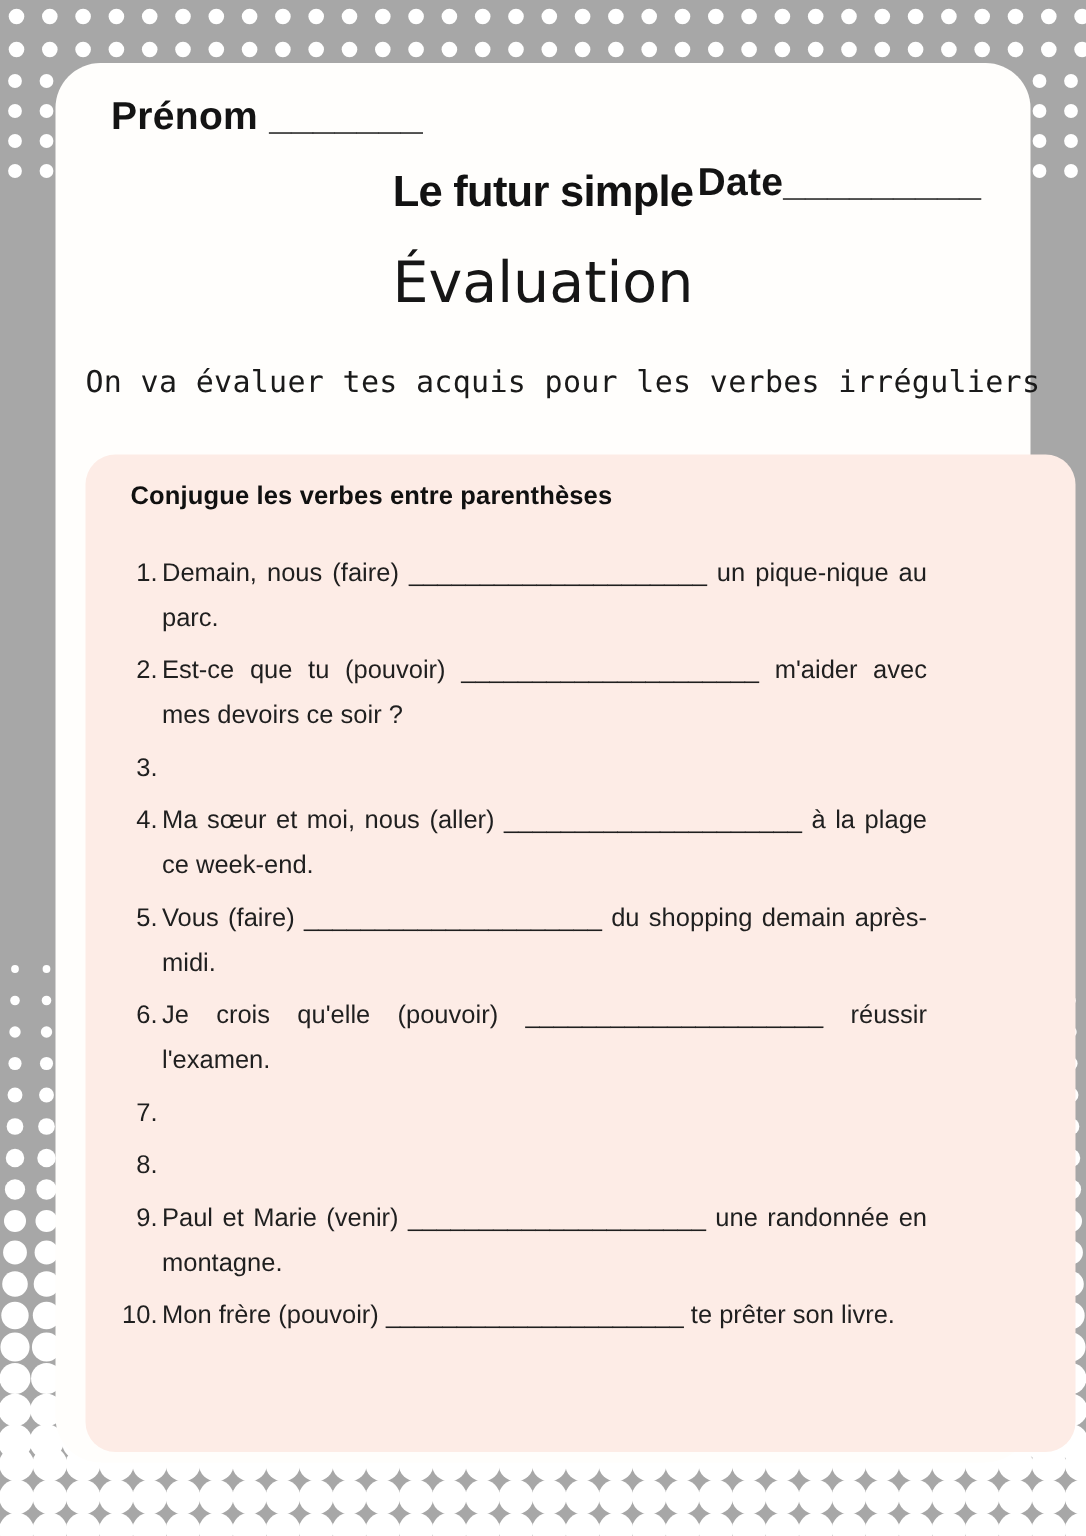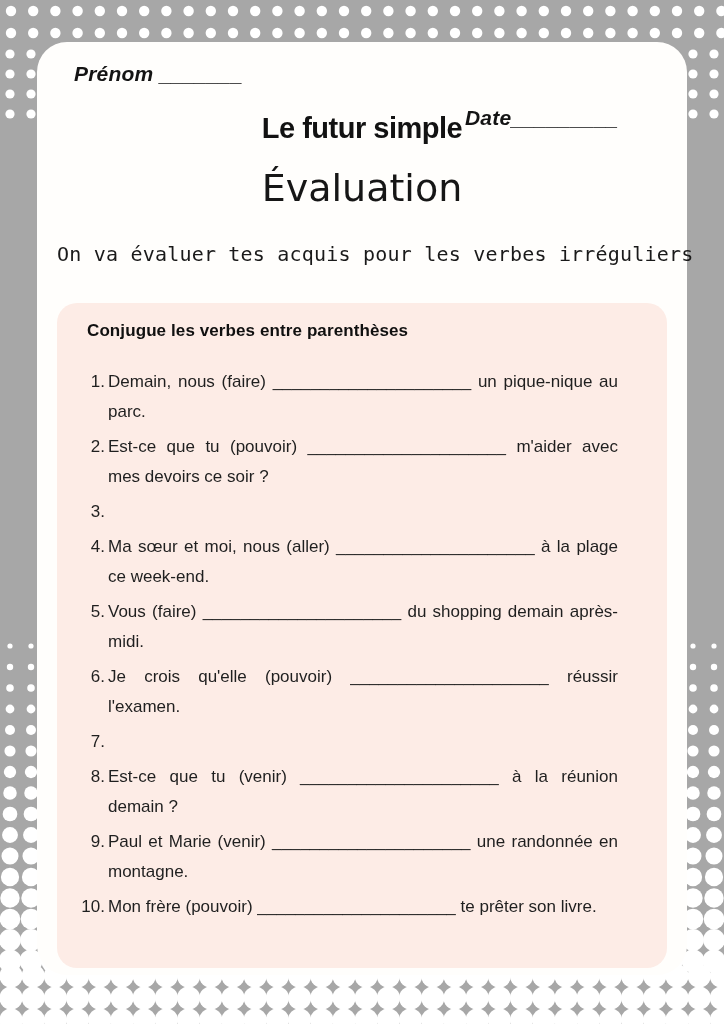--- a/index.html
+++ b/index.html
@@ -8,42 +8,42 @@
     background:#a7a7a7;
     font-family:"Liberation Sans",sans-serif;
     -webkit-font-smoothing:antialiased;
   }
   .decor{position:absolute;inset:0;z-index:0;fill:#ffffff;}
   .card{
     position:absolute;z-index:1;left:37px;top:42px;width:650px;height:933px;
     background:#fffefc;border-radius:30px;
   }
   .field-line{
-    position:absolute;top:20px;font-size:21px;font-weight:bold;color:#141414;
-    letter-spacing:0.2px;white-space:pre;font-style:italic;
+    position:absolute;top:20px;font-size:26px;font-weight:bold;color:#141414;
+    letter-spacing:0.2px;white-space:pre;
   }
   .prenom{left:37px;}
   .date{left:428px;margin-top:44px;}
   .title{
     position:absolute;left:0;right:0;top:70px;margin:0;text-align:center;
     font-size:29px;font-weight:bold;letter-spacing:-0.5px;color:#121212;
     font-family:"Liberation Sans",sans-serif;
   }
   .subtitle{
     position:absolute;left:0;right:0;top:124px;margin:0;text-align:center;
     font-size:38px;font-weight:500;color:#161616;
     font-family:"DejaVu Sans",sans-serif;
   }
   .intro{
     position:absolute;left:20px;top:200px;margin:0;
     font-family:"DejaVu Sans Mono",monospace;
     font-size:20px;color:#1a1a1a;letter-spacing:0.2px;white-space:nowrap;
   }
   .exercise-box{
-    position:absolute;left:20px;top:261px;width:610px;height:665px;
+    position:absolute;left:20px;top:261px;width:660px;height:665px;
     background:#fdece6;border-radius:20px;box-sizing:border-box;
     padding:18px 0 0 22px;
   }
   .instruction{
     margin:0 0 0 8px;font-size:17px;font-weight:bold;color:#101010;
     letter-spacing:0.1px;
   }
   .ex-list{list-style:none;margin:26px 0 0 0;padding:0;}
   .item{
     display:grid;grid-template-columns:26px 510px;column-gap:3px;
@@ -342,21 +342,20 @@
       </li>
       <li class="item">
         <span class="num">6.</span>
         <span class="txt">Je crois qu'elle (pouvoir) _____________________ réussir l'examen.</span>
       </li>
       <li class="item">
         <span class="num">7.</span>
       </li>
       <li class="item">
         <span class="num">8.</span>
-        <span class="txt">Est-ce que tu (venir) _____________________ à la réunion demain ?</span>
       </li>
       <li class="item">
         <span class="num">9.</span>
         <span class="txt">Paul et Marie (venir) _____________________ une randonnée en montagne.</span>
       </li>
       <li class="item">
         <span class="num">10.</span>
         <span class="txt">Mon frère (pouvoir) _____________________ te prêter son livre.</span>
       </li>
     </ol>

